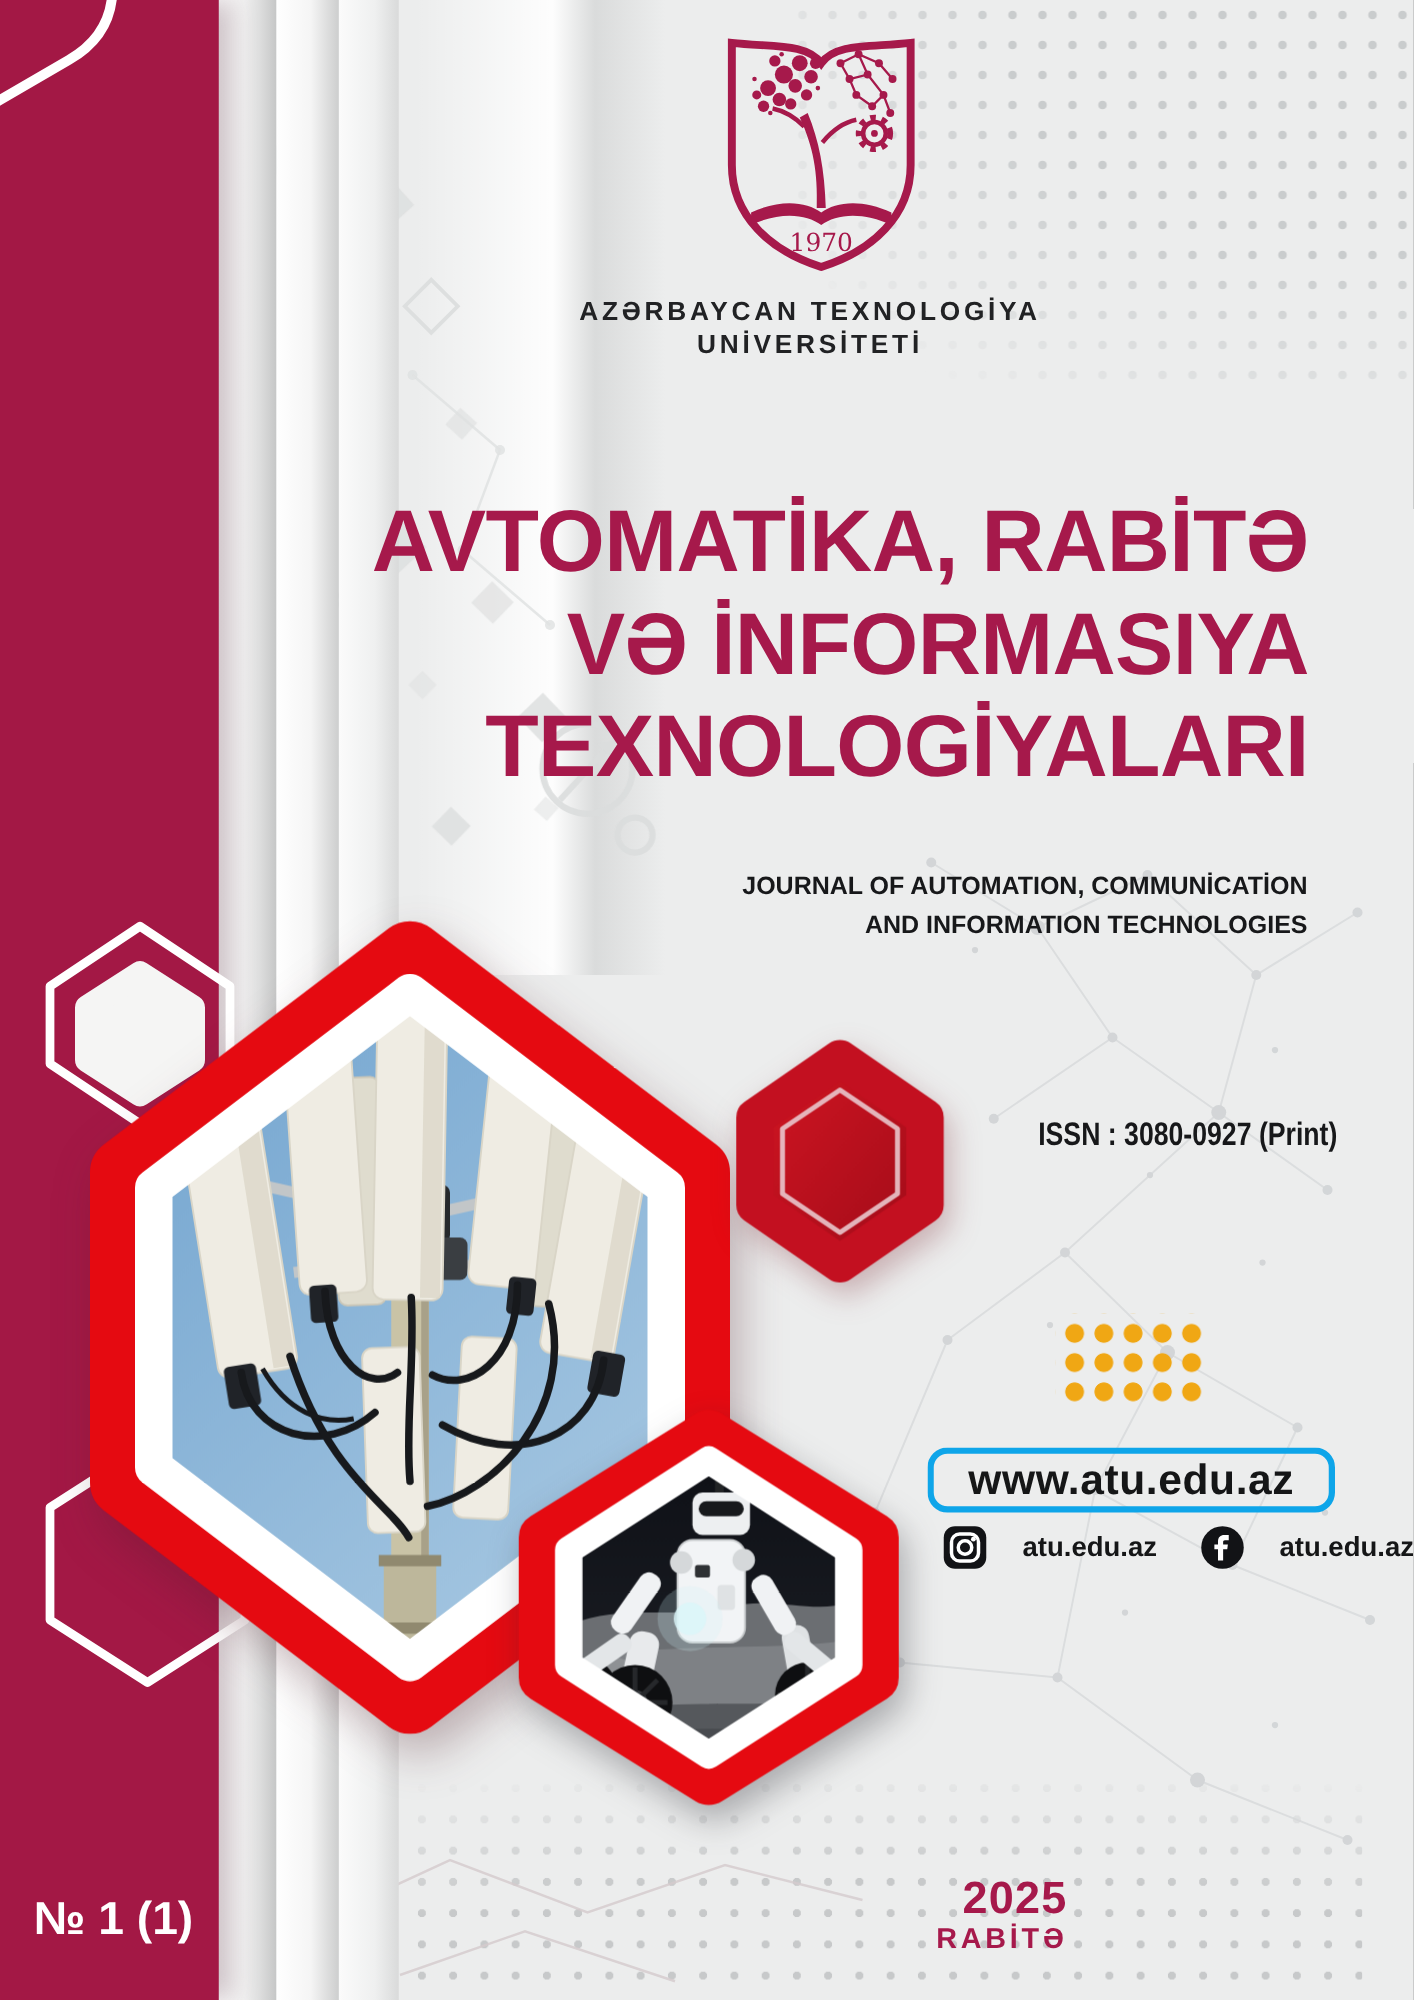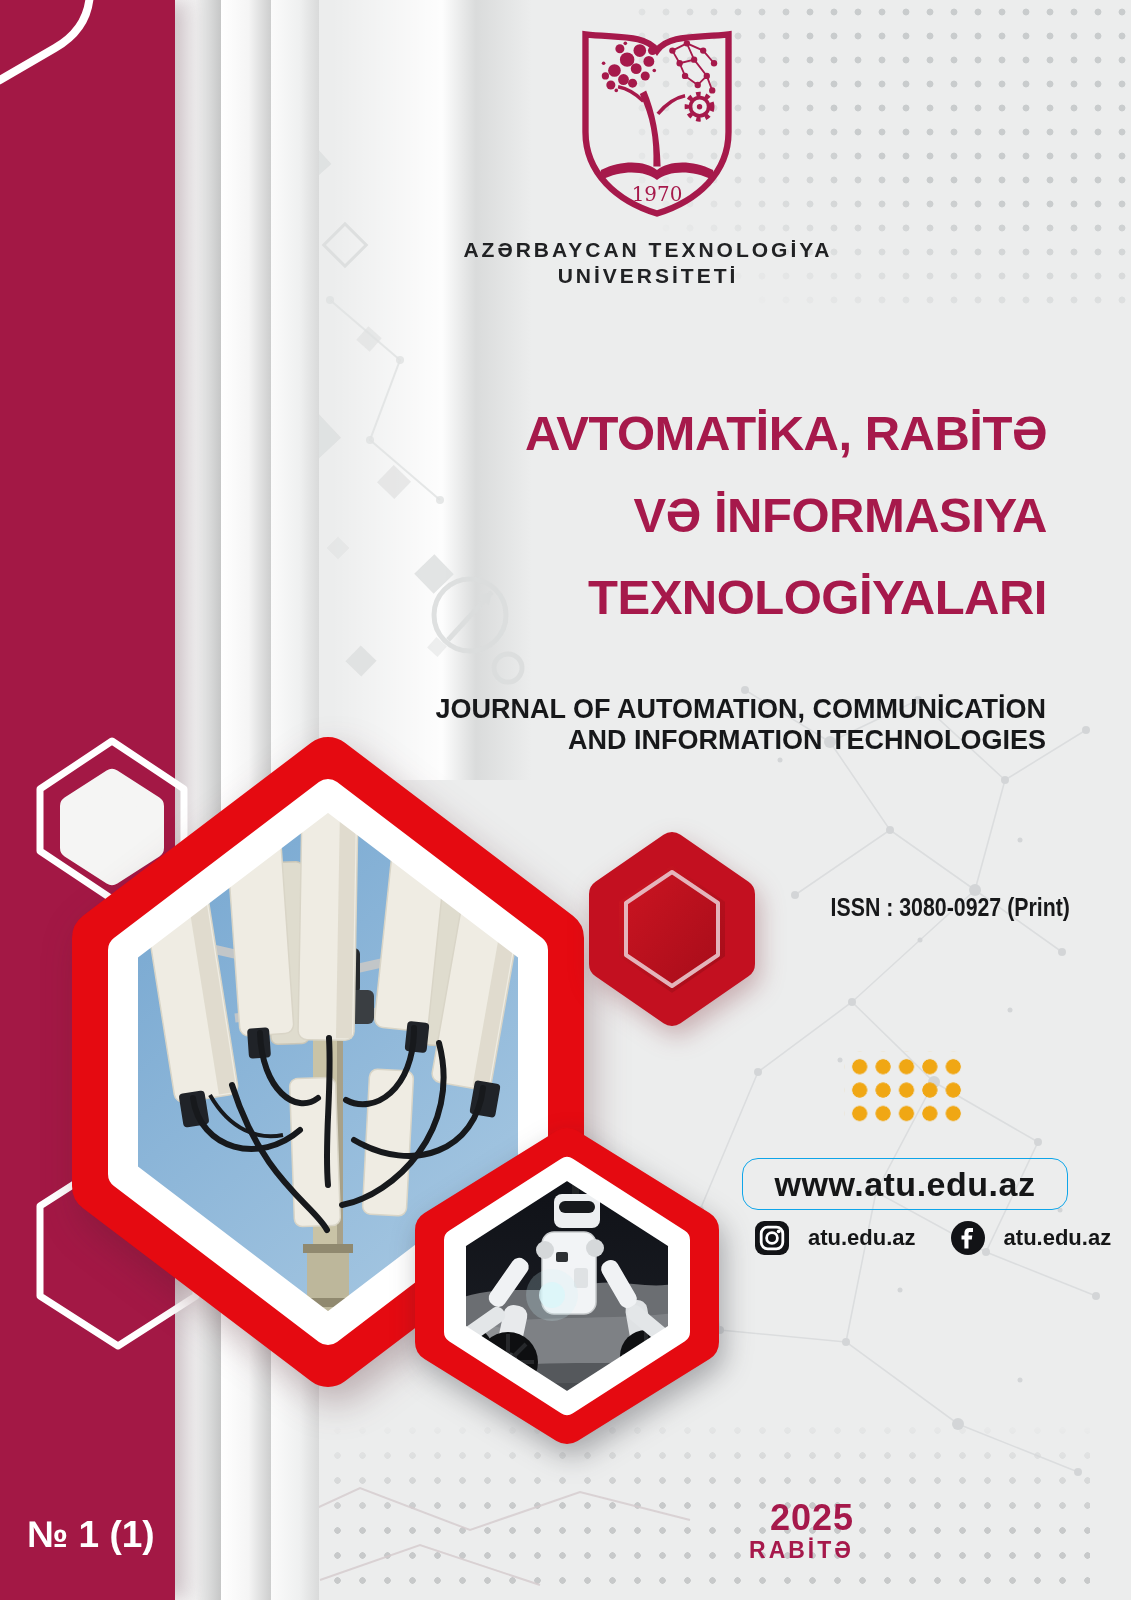--- a/index.html
+++ b/index.html
@@ -30,42 +30,42 @@
     -webkit-mask-image:radial-gradient(120% 110% at 55% 100%,#000 50%,transparent 95%);
     mask-image:radial-gradient(120% 110% at 55% 100%,#000 50%,transparent 95%);}
   .decor{left:0;top:0;width:1131px;height:1600px;z-index:1;pointer-events:none;}
   .band-hex{left:0;top:0;width:1131px;height:1600px;z-index:3;pointer-events:none;}
   
   .logo{left:571px;top:22px;width:172px;height:202px;z-index:4;}
   .univ{left:308px;top:237px;width:680px;text-align:center;z-index:4;
     color:#212224;font-weight:700;font-size:21px;line-height:26px;letter-spacing:3px;}
   
   .title{right:84px;top:392px;text-align:right;z-index:4;color:#A6194B;font-weight:700;}
-  .title span{display:block;font-size:49px;line-height:82px;letter-spacing:-0.5px;white-space:nowrap;margin-left:20px;}
+  .title span{display:block;font-size:70px;line-height:82px;letter-spacing:-0.5px;white-space:nowrap;margin-left:20px;}
   .subtitle{right:85px;top:694px;text-align:right;z-index:4;color:#17181A;font-weight:700;}
-  .subtitle span{display:block;font-size:27px;line-height:31px;white-space:nowrap;}
+  .subtitle span{display:block;font-size:20px;line-height:31px;white-space:nowrap;}
   .issn{right:61px;top:892px;z-index:4;color:#17181A;font-weight:700;font-size:26px;
     transform:scaleX(.82);transform-origin:100% 50%;white-space:nowrap;}
   
   .hex-main{left:40px;top:650px;width:620px;height:790px;z-index:5;
     filter:drop-shadow(8px 16px 18px rgba(80,30,40,.30));}
   .hex-small{left:560px;top:800px;width:220px;height:260px;z-index:6;
     filter:drop-shadow(5px 10px 12px rgba(120,30,40,.30));}
   .hex-robot{left:400px;top:1100px;width:340px;height:360px;z-index:7;
     filter:drop-shadow(5px 12px 14px rgba(40,40,50,.35));}
   
   .ydots{left:844px;top:1051px;width:118px;height:72px;z-index:4;
     background-image:radial-gradient(#F0A714 7.2px,transparent 7.8px);
     background-size:23.4px 23.4px;background-position:4px 4px;}
   .site-pill{left:742px;top:1158px;width:326px;height:52px;z-index:8;
-    border:1px solid #0ea5e9;border-radius:16px;box-sizing:border-box;
+    border:5px solid #0ea5e9;border-radius:16px;box-sizing:border-box;
     display:flex;align-items:center;justify-content:center;
     color:#151617;font-weight:700;font-size:34px;letter-spacing:.5px;cursor:pointer;}
   .social{left:754px;top:1220px;z-index:8;display:flex;align-items:center;gap:12px;}
-  .social .grp{display:flex;align-items:center;gap:18px;cursor:pointer;text-align:center;}
+  .social .grp{display:flex;align-items:center;gap:28px;cursor:pointer;text-align:center;}
   .social .grp+.grp{margin-left:22px;}
   .social .lbl{color:#151617;font-weight:700;font-size:22px;white-space:nowrap;}
   
   .year-city{left:454px;top:1499px;width:400px;text-align:right;z-index:4;color:#A6194B;}
   .year-city .yr{font-size:36px;font-weight:700;line-height:38px;letter-spacing:1px;}
   .year-city .ct{font-size:23px;font-weight:700;line-height:26px;letter-spacing:3px;}
   .issue{left:27px;top:1514px;z-index:4;color:#FFFFFF;font-weight:700;font-size:37px;white-space:nowrap;}
 </style>
 </head>
 <body>

